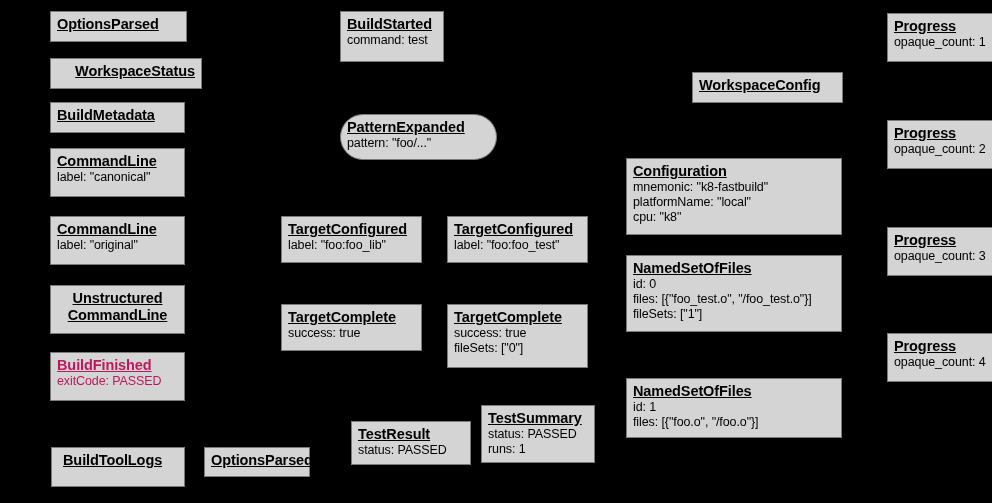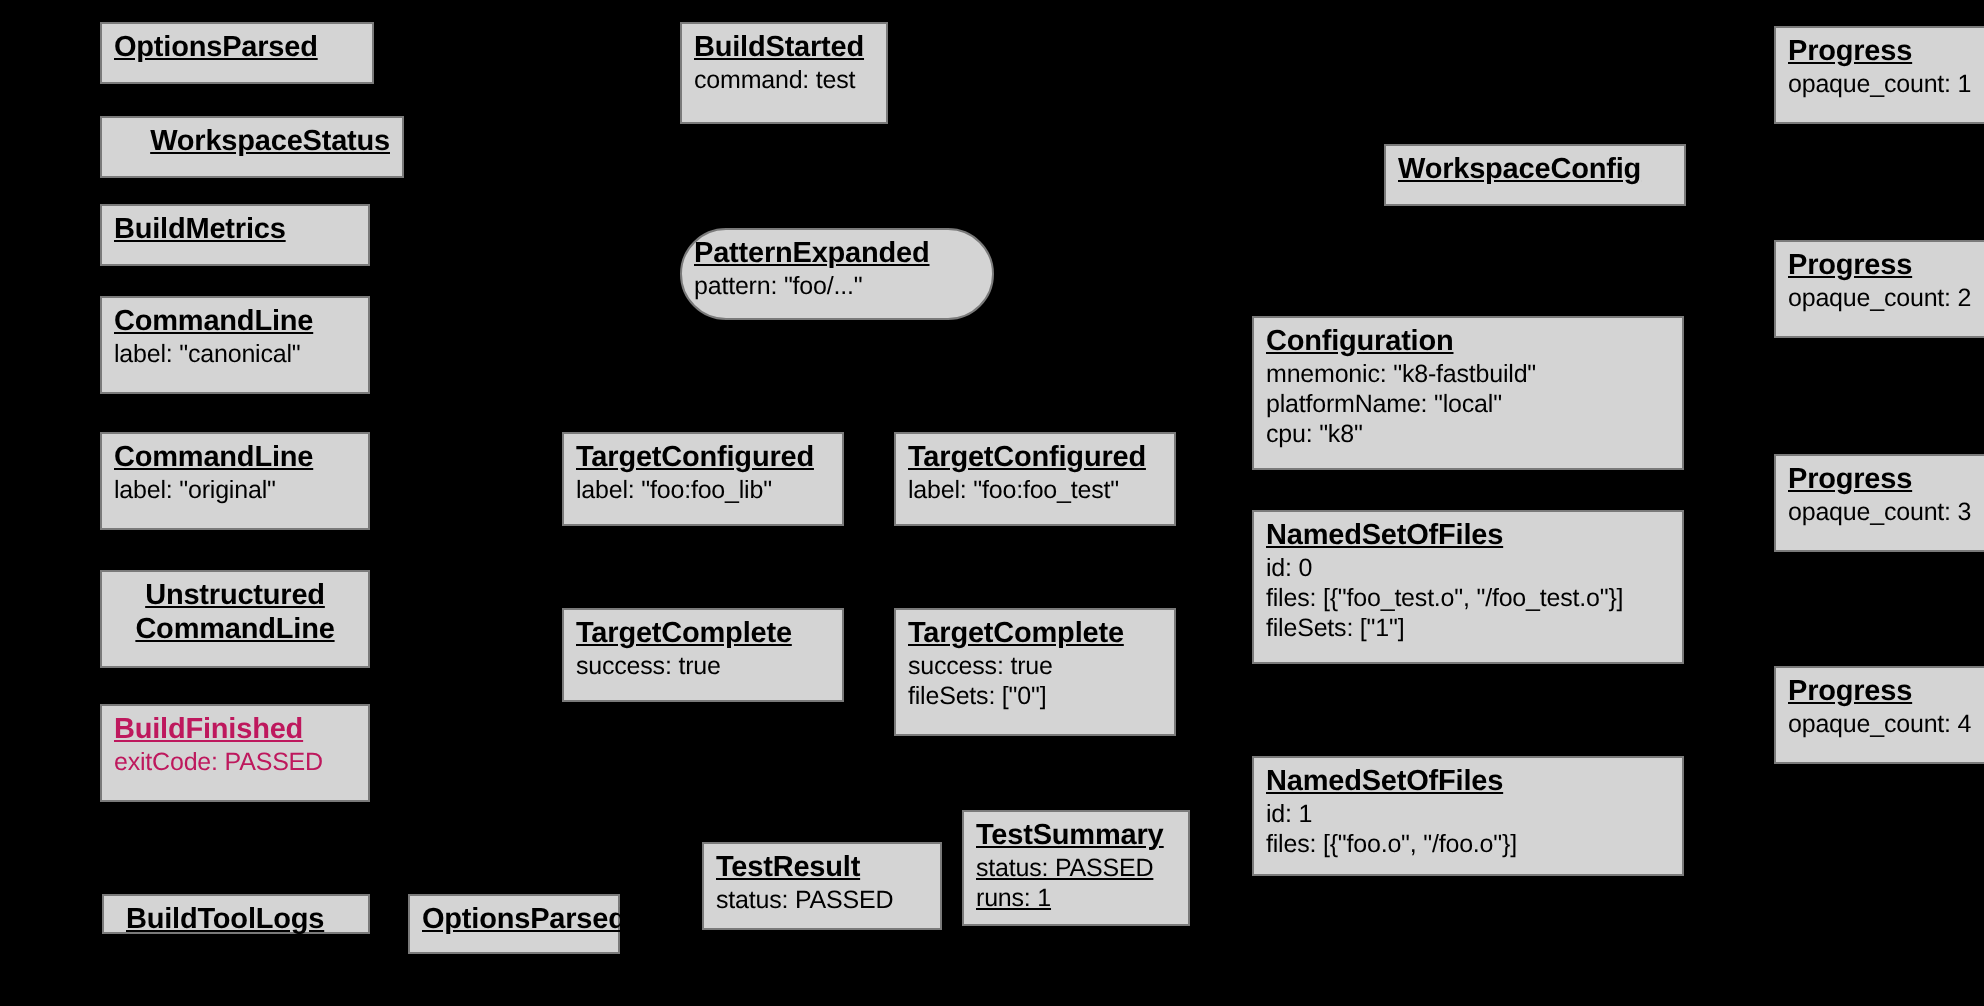--- a/index.html
+++ b/index.html
@@ -51,39 +51,39 @@
 <body>
 
 <div id="canvas" style="width: 992px; height: 503px; background: rgb(0, 0, 0);">
     <div class="node" style="left: 10px; top: 11px; width: 137px; height: 31px; background: rgb(212, 212, 212); border-color: rgb(122, 122, 122); color: rgb(0, 0, 0);">
       <span class="node-title node-title-block">OptionsParsed</span>
     </div>
     <div class="node" style="left: 10px; top: 58px; width: 152px; height: 31px; background: rgb(212, 212, 212); border-color: rgb(122, 122, 122); color: rgb(0, 0, 0); text-align: right;">
       <span class="node-title node-title-block">WorkspaceStatus</span>
     </div>
     <div class="node" style="left: 10px; top: 102px; width: 135px; height: 31px; background: rgb(212, 212, 212); border-color: rgb(122, 122, 122); color: rgb(0, 0, 0);">
-      <span class="node-title node-title-block">BuildMetrics</span>
+      <span class="node-title node-title-block">BuildMetadata</span>
     </div>
     <div class="node" style="left: 10px; top: 148px; width: 135px; height: 49px; background: rgb(212, 212, 212); border-color: rgb(122, 122, 122); color: rgb(0, 0, 0);">
       <span class="node-title node-title-block">CommandLine</span>
       <span class="node-field">label: "canonical"</span>
     </div>
     <div class="node" style="left: 10px; top: 216px; width: 135px; height: 49px; background: rgb(212, 212, 212); border-color: rgb(122, 122, 122); color: rgb(0, 0, 0);">
       <span class="node-title node-title-block">CommandLine</span>
       <span class="node-field">label: "original"</span>
     </div>
     <div class="node" style="left: 10px; top: 285px; width: 135px; height: 49px; background: rgb(212, 212, 212); border-color: rgb(122, 122, 122); color: rgb(0, 0, 0); text-align: center;">
       <span class="node-title node-title-block">Unstructured</span>
       <span class="node-title node-title-block">CommandLine</span>
     </div>
     <div class="node" style="left: 10px; top: 352px; width: 135px; height: 49px; background: rgb(212, 212, 212); border-color: rgb(122, 122, 122); color: #be185d;">
       <span class="node-title node-title-block">BuildFinished</span>
       <span class="node-field">exitCode: PASSED</span>
     </div>
-    <div class="node" style="left: 11px; top: 447px; width: 134px; height: 20px; background: rgb(212, 212, 212); border-color: rgb(122, 122, 122); color: rgb(0, 0, 0); padding-left: 11px;">
+    <div class="node" style="left: 11px; top: 447px; width: 134px; height: 40px; background: rgb(212, 212, 212); border-color: rgb(122, 122, 122); color: rgb(0, 0, 0); padding-left: 11px;">
       <span class="node-title node-title-block">BuildToolLogs</span>
     </div>
     <div class="node" style="left: 164px; top: 447px; width: 106px; height: 30px; background: rgb(212, 212, 212); border-color: rgb(122, 122, 122); color: rgb(0, 0, 0);">
       <span class="node-title node-title-block">OptionsParsed</span>
     </div>
     <div class="node" style="left: 300px; top: 11px; width: 104px; height: 51px; background: rgb(212, 212, 212); border-color: rgb(122, 122, 122); color: rgb(0, 0, 0);">
       <span class="node-title node-title-block">BuildStarted</span>
       <span class="node-field">command: test</span>
     </div>
     <div class="node" style="left: 300px; top: 114px; width: 157px; height: 46px; background: rgb(212, 212, 212); border-color: rgb(122, 122, 122); color: rgb(0, 0, 0); border-radius: 23px;">
@@ -104,21 +104,21 @@
     </div>
     <div class="node" style="left: 407px; top: 304px; width: 141px; height: 64px; background: rgb(212, 212, 212); border-color: rgb(122, 122, 122); color: rgb(0, 0, 0);">
       <span class="node-title node-title-block">TargetComplete</span>
       <span class="node-field">success: true</span>
       <span class="node-field">fileSets: ["0"]</span>
     </div>
     <div class="node" style="left: 311px; top: 421px; width: 120px; height: 44px; background: rgb(212, 212, 212); border-color: rgb(122, 122, 122); color: rgb(0, 0, 0);">
       <span class="node-title node-title-block">TestResult</span>
       <span class="node-field">status: PASSED</span>
     </div>
-    <div class="node" style="left: 441px; top: 405px; width: 114px; height: 58px; background: rgb(212, 212, 212); border-color: rgb(122, 122, 122); color: rgb(0, 0, 0); text-decoration: underline;">
+    <div class="node" style="left: 441px; top: 405px; width: 114px; height: 58px; background: rgb(212, 212, 212); border-color: rgb(122, 122, 122); color: rgb(0, 0, 0);">
       <span class="node-title node-title-block">TestSummary</span>
       <span class="node-field">status: PASSED</span>
       <span class="node-field">runs: 1</span>
     </div>
     <div class="node" style="left: 652px; top: 72px; width: 151px; height: 31px; background: rgb(212, 212, 212); border-color: rgb(122, 122, 122); color: rgb(0, 0, 0);">
       <span class="node-title node-title-block">WorkspaceConfig</span>
     </div>
     <div class="node" style="left: 586px; top: 158px; width: 216px; height: 77px; background: rgb(212, 212, 212); border-color: rgb(122, 122, 122); color: rgb(0, 0, 0);">
       <span class="node-title node-title-block">Configuration</span>
       <span class="node-field">mnemonic: "k8-fastbuild"</span>

